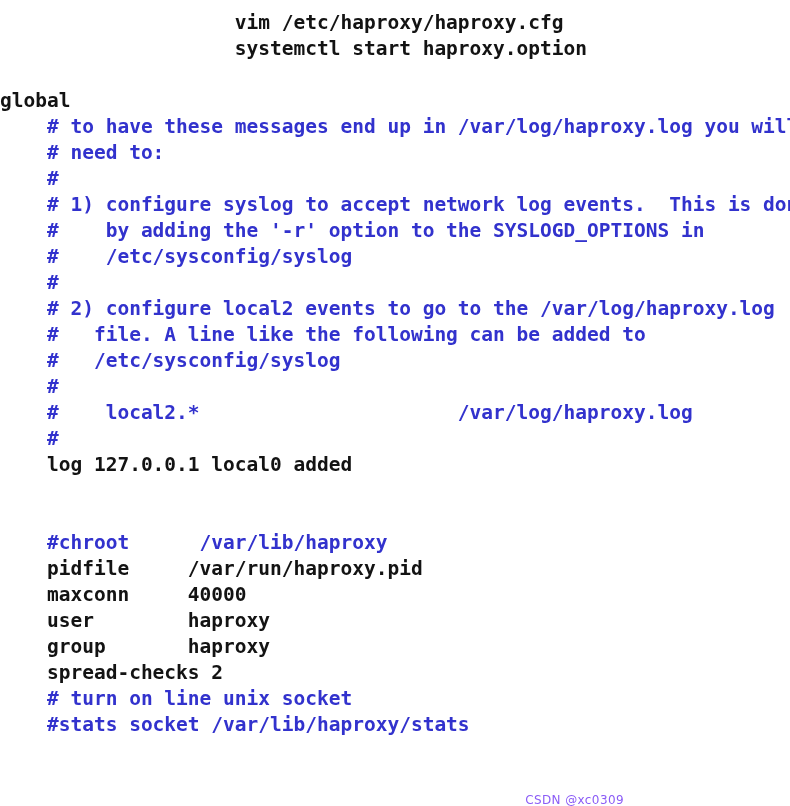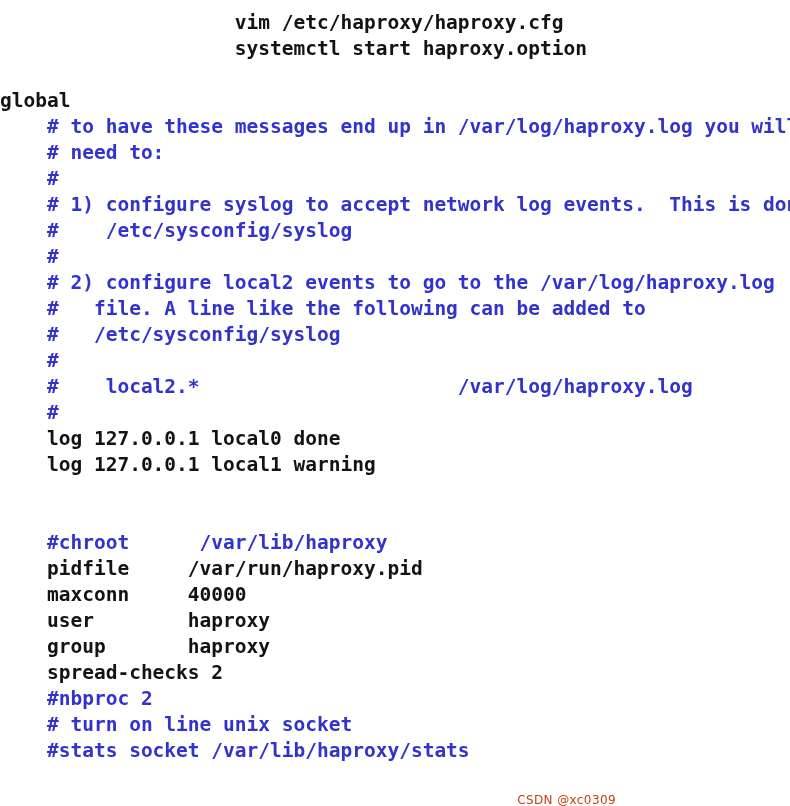--- a/index.html
+++ b/index.html
@@ -38,62 +38,61 @@
     letter-spacing: 0px;
     white-space: pre;
     font-family: "DejaVu Sans Mono", "Liberation Mono", monospace;
     font-weight: 600;
   }
   .c-plain  { color: #131313; }
   .c-comment{ color: #3232cd; }
   .c-blank  { color: transparent; }
   #watermark {
     position: absolute;
-    right: 12px;
+    right: 4px;
     bottom: 6px;
     font-family: "DejaVu Sans", "Liberation Sans", sans-serif;
     font-size: 12px;
-    color: #c2410c;
+    color: #8b5cf6;
     letter-spacing: 0.4px;
     white-space: pre;
     user-select: none;
   }
 </style>
 </head>
 <body>
 
 <div id="editor">
 
   <div class="code-area" id="code-area">
       <span class="code-line c-plain">                    vim /etc/haproxy/haproxy.cfg</span>
       <span class="code-line c-plain">                    systemctl start haproxy.option</span>
       <span class="code-line c-blank"></span>
       <span class="code-line c-plain">global</span>
       <span class="code-line c-comment">    # to have these messages end up in /var/log/haproxy.log you will</span>
       <span class="code-line c-comment">    # need to:</span>
       <span class="code-line c-comment">    #</span>
       <span class="code-line c-comment">    # 1) configure syslog to accept network log events.  This is done</span>
+      <span class="code-line c-comment">    #    by adding the '-r' option to the SYSLOGD_OPTIONS in</span>
       <span class="code-line c-comment">    #    /etc/sysconfig/syslog</span>
       <span class="code-line c-comment">    #</span>
       <span class="code-line c-comment">    # 2) configure local2 events to go to the /var/log/haproxy.log</span>
       <span class="code-line c-comment">    #   file. A line like the following can be added to</span>
       <span class="code-line c-comment">    #   /etc/sysconfig/syslog</span>
       <span class="code-line c-comment">    #</span>
       <span class="code-line c-comment">    #    local2.*                      /var/log/haproxy.log</span>
       <span class="code-line c-comment">    #</span>
-      <span class="code-line c-plain">    log 127.0.0.1 local0 done</span>
-      <span class="code-line c-plain">    log 127.0.0.1 local1 warning</span>
+      <span class="code-line c-plain">    log 127.0.0.1 local0 added</span>
       <span class="code-line c-blank"></span>
       <span class="code-line c-blank"></span>
       <span class="code-line c-comment">    #chroot      /var/lib/haproxy</span>
       <span class="code-line c-plain">    pidfile     /var/run/haproxy.pid</span>
       <span class="code-line c-plain">    maxconn     40000</span>
       <span class="code-line c-plain">    user        haproxy</span>
       <span class="code-line c-plain">    group       haproxy</span>
       <span class="code-line c-plain">    spread-checks 2</span>
-      <span class="code-line c-comment">    #nbproc 2</span>
       <span class="code-line c-comment">    # turn on line unix socket</span>
       <span class="code-line c-comment">    #stats socket /var/lib/haproxy/stats</span>
     </div>
 
   <div id="watermark">CSDN @xc0309</div>
 
 </div>
 
 </body></html>

